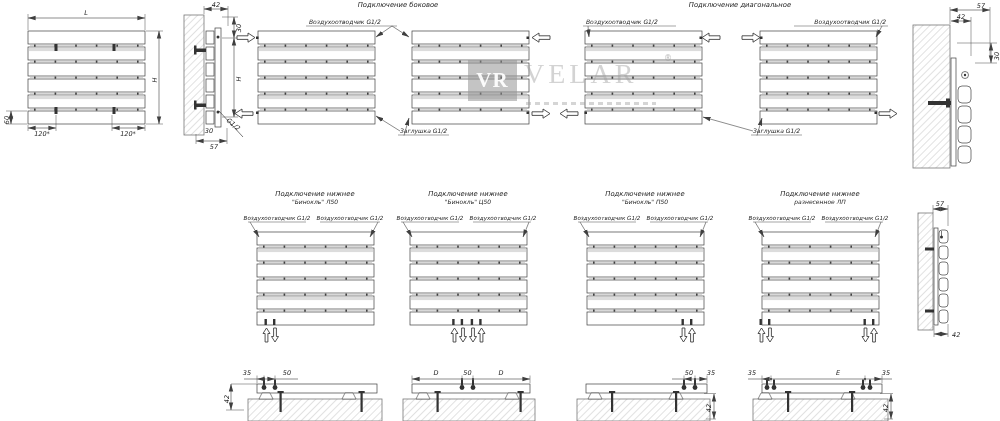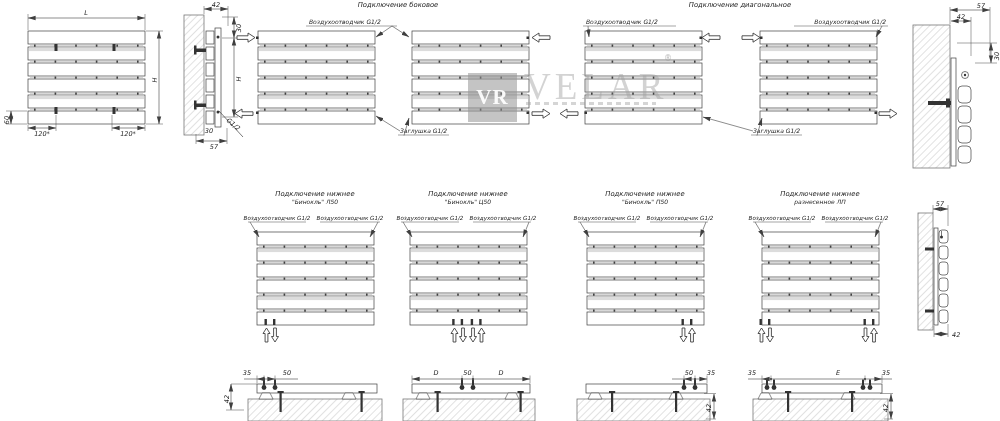--- a/index.html
+++ b/index.html
@@ -20,24 +20,24 @@
   .dln{stroke:#3f3f3f;stroke-width:.6;fill:none}
   .ldr{stroke:#3f3f3f;stroke-width:.6;fill:none;marker-end:url(#da)}
   .hat{fill:url(#hatch);stroke:#787878;stroke-width:.8}
   .blk{fill:#333}
   .dt{fill:#3f3f3f}
   .arr{fill:#fff;stroke:#3f3f3f;stroke-width:.9}
   .gl{stroke:#a8a8a8;stroke-width:.5}
   .tk{stroke:#3f3f3f;stroke-width:2.4;stroke-dasharray:1.6 19;fill:none}
   
   .wm{position:absolute;left:468px;top:54px;width:230px;height:60px;pointer-events:none}
-  .wm-sq{position:absolute;left:0;top:19px;width:49px;height:49px;background:rgba(148,148,148,.55);
+  .wm-sq{position:absolute;left:0;top:6px;width:49px;height:41px;background:rgba(148,148,148,.55);
          color:rgba(255,255,255,.93);font-family:"Liberation Serif",serif;font-size:21px;font-weight:bold;
          display:flex;align-items:center;justify-content:center;letter-spacing:1px}
-  .wm-tx{position:absolute;left:56px;top:14px;font-family:"Liberation Serif",serif;font-size:37px;
+  .wm-tx{position:absolute;left:56px;top:6px;font-family:"Liberation Serif",serif;font-size:28px;
          line-height:1;letter-spacing:4px;color:rgba(158,158,158,.45)}
   .wm-r{position:absolute;left:196px;top:0;font-size:8px;color:rgba(150,150,150,.65)}
   .wm-tag{position:absolute;left:58px;top:48px;width:130px;height:3px;
           background:repeating-linear-gradient(90deg,rgba(150,150,150,.4) 0 5px,transparent 5px 9px)}
 </style>
 </head>
 <body>
 
 <div class="canvas">
 <svg width="1000" height="421" viewBox="0 0 1000 421">

